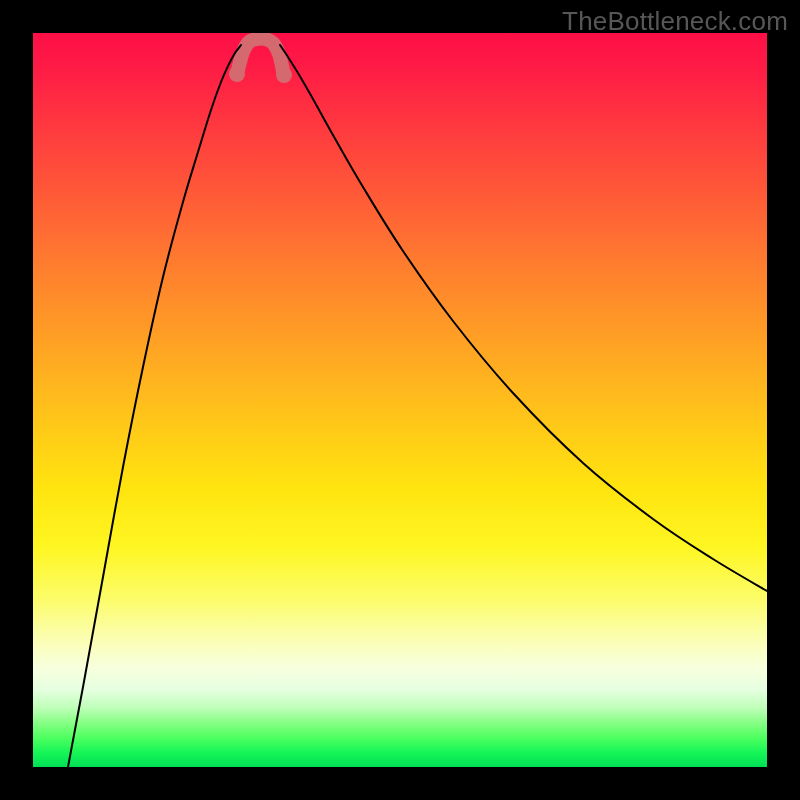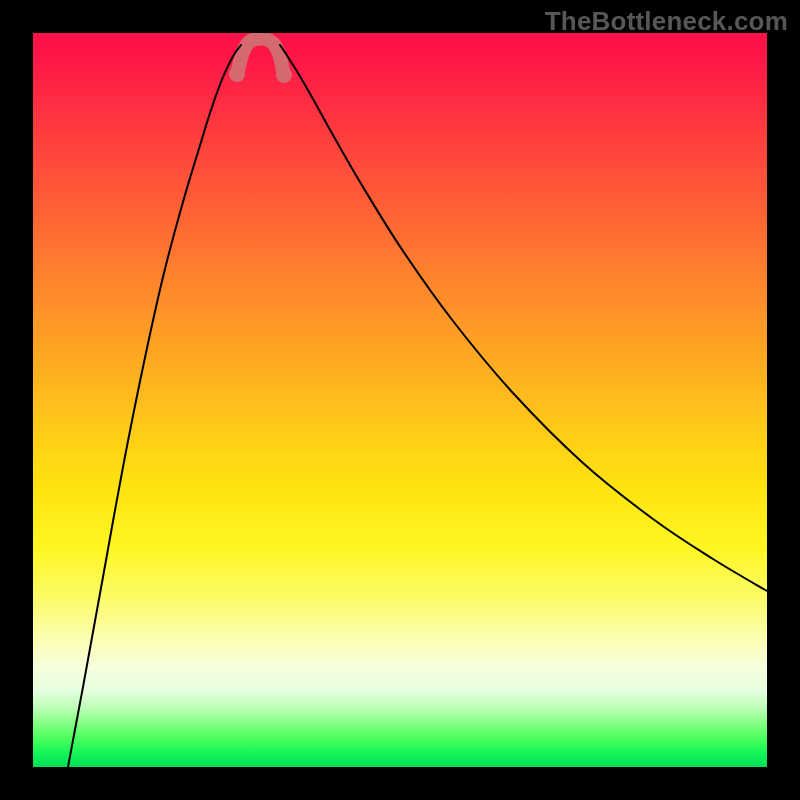--- a/index.html
+++ b/index.html
@@ -53,21 +53,21 @@
     height: 734px;
     pointer-events: none;
   }
   .watermark {
     position: absolute;
     top: 6px;
     right: 12px;
     color: #575757;
     font-size: 26px;
     letter-spacing: 0.2px;
-    font-weight: 700;
+    font-weight: 400;
   }
 </style>
 </head>
 <body>
 
 <div class="stage">
   <div class="plot">
     <svg class="curve-layer" viewBox="0 0 734 734" preserveAspectRatio="none">
       <path id="series-valley" fill="none" stroke-linecap="round" stroke-linejoin="round" d="M 205 37 C 205.9 33.76, 208.02 24.04, 210 19 C 211.98 13.96, 213.48 11.34, 216 9 C 218.52 6.66, 221.12 6.54, 224 6 C 226.88 5.46, 229.12 5.28, 232 6 C 234.88 6.72, 237.48 7.300000000000001, 240 10 C 242.52 12.7, 244.2 15.96, 246 21 C 247.8 26.04, 249.28 34.94, 250 38" stroke="#d46a6f" stroke-width="14"></path>
       <circle id="marker-left" cx="204" cy="41" r="8" fill="#d46a6f"></circle>

